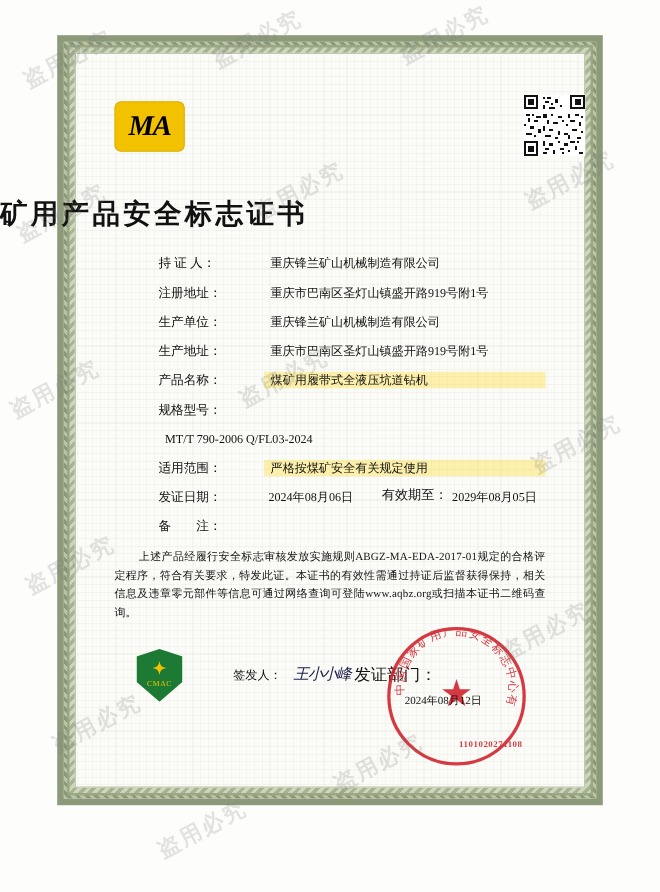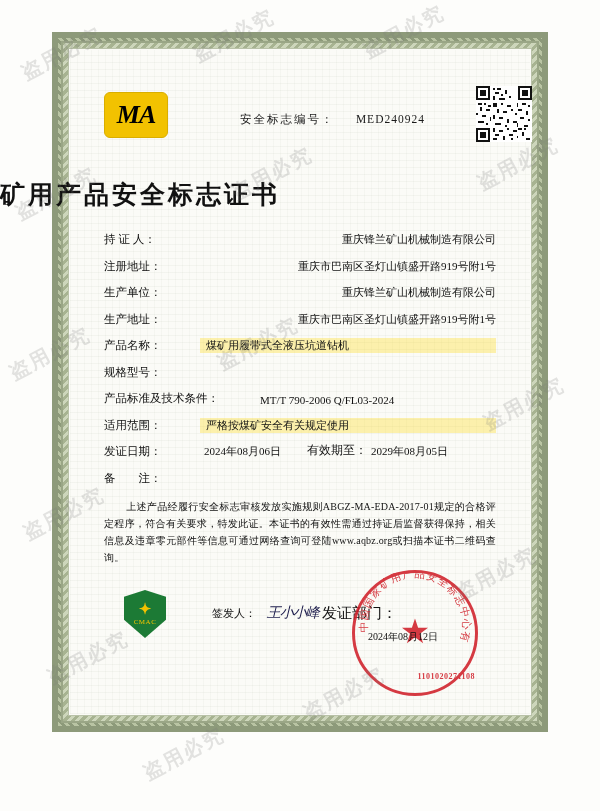--- a/index.html
+++ b/index.html
@@ -69,32 +69,32 @@
   
   .title{
     position:absolute;left:0;right:0;top:178px;text-align:left;
     font-size:25px;font-weight:bold;color:#111;letter-spacing:3px;
   }
   
   .fields{
     position:absolute;left:104px;top:232px;width:392px;
   }
   .row{
-    display:flex;align-items:flex-end;margin-bottom:11.5px;height:15px;
+    display:flex;align-items:flex-end;margin-bottom:11.5px;height:15px;margin-left:40px;
   }
   .row .label{
     width:96px;flex:none;font-size:11.5px;color:#111;
     letter-spacing:0px;
   }
   .row .value{
     flex:1;font-size:11px;color:#111;
     border-bottom:0px solid transparent;
     padding-left:6px;
   }
-  .row .value.center{text-align:right;font-family:Liberation Serif, serif;}
+  .row .value.center{text-align:left;font-family:Liberation Serif, serif;}
   .row.double{display:flex;}
   .row .value2{
     font-size:11px;color:#111;padding-left:4px;
   }
   .valid-lbl{font-size:12px;color:#111;margin-left:26px;}
   
   .statement{
     position:absolute;left:104px;top:498px;width:392px;
     font-size:10px;line-height:17px;color:#111;text-align:justify;
     letter-spacing:.2px;
@@ -234,24 +234,20 @@
         <rect x="24" y="24" width="1" height="2"></rect>
           <rect x="26" y="27" width="2" height="1"></rect>
         <rect x="22" y="22" width="2" height="1"></rect>
           <rect x="9" y="27" width="2" height="1"></rect>
         <rect x="18" y="27" width="1" height="1"></rect>
           <rect x="25" y="22" width="1" height="1"></rect>
       </g>
     </svg>
   </div>
 
-  <div class="certno">
-    <span class="lbl">安全标志编号：</span>
-    <span class="val">MED240924</span>
-  </div>
 
   <div class="title">矿用产品安全标志证书</div>
 
   <div class="fields">
     <div class="row">
       <div class="label">持 证 人：</div>
       <div class="value center">重庆锋兰矿山机械制造有限公司</div>
     </div>
     <div class="row">
       <div class="label">注册地址：</div>
@@ -266,21 +262,20 @@
       <div class="value center">重庆市巴南区圣灯山镇盛开路919号附1号</div>
     </div>
     <div class="row">
       <div class="label">产品名称：</div>
       <div class="value" style="background:rgba(255,214,0,.30);">煤矿用履带式全液压坑道钻机</div>
     </div>
     <div class="row">
       <div class="label">规格型号：</div>
     </div>
     <div class="row">
-      <div class="label" style="width:150px">产品标准及技术条件：</div>
       <div class="value">MT/T 790-2006 Q/FL03-2024</div>
     </div>
     <div class="row">
       <div class="label">适用范围：</div>
       <div class="value" style="background:rgba(255,214,0,.30);">严格按煤矿安全有关规定使用</div>
     </div>
     <div class="row double">
       <div class="label">发证日期：</div>
       <div class="value2">2024年08月06日</div>
       <div class="valid-lbl">有效期至：</div>

